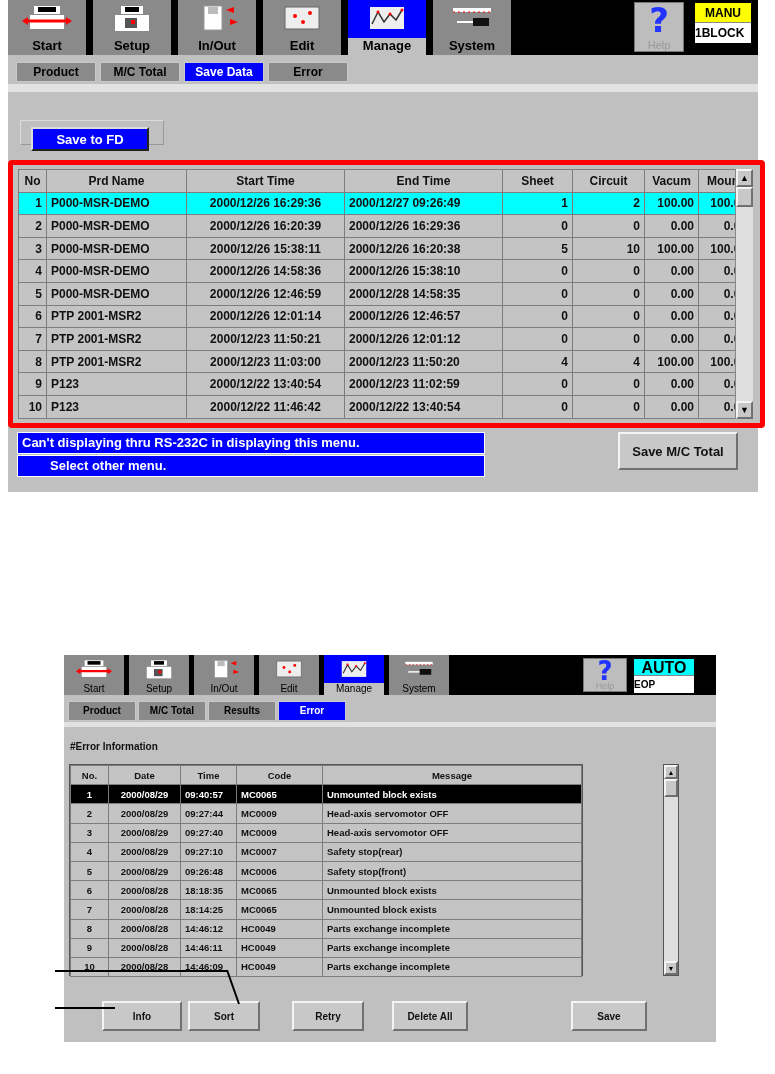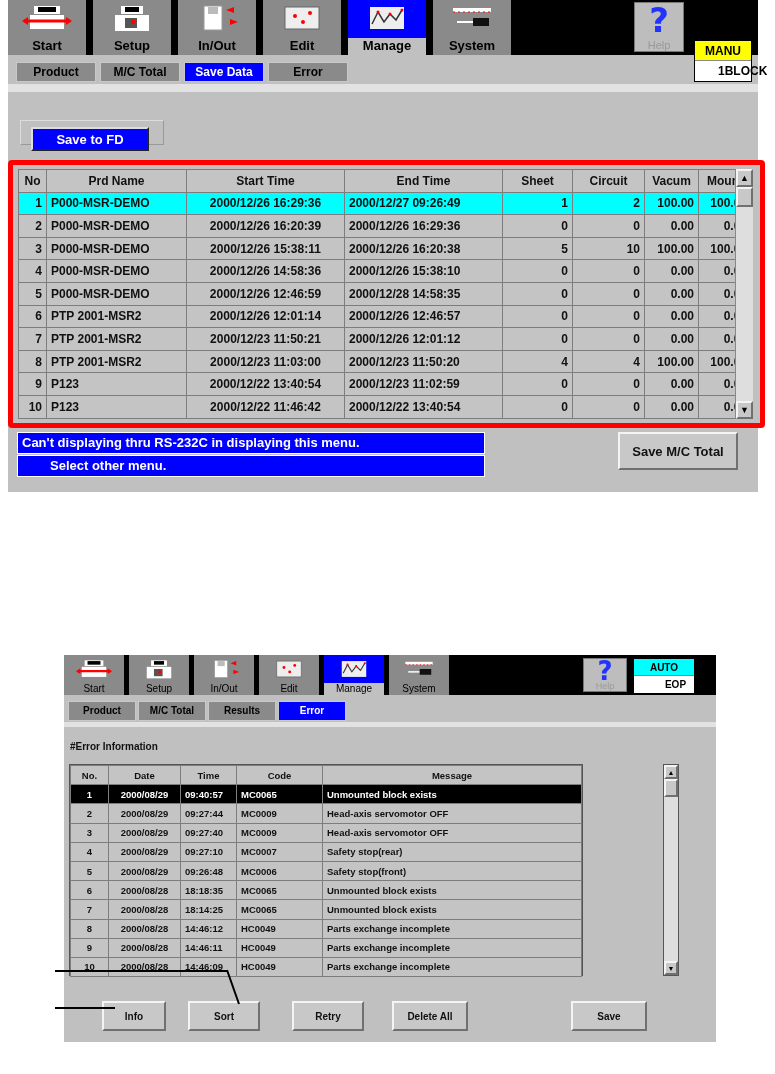--- a/index.html
+++ b/index.html
@@ -12,21 +12,21 @@
   .navbtn { position: relative; background: #8a8a8a; border-right: 7px solid #000; display: flex; flex-direction: column; align-items: center; justify-content: flex-end; }
   .navbtn.active { background: #0000ff; }
   .navbtn.active .navlabel { background: #c0c0c0; color: #000; width: 100%; text-align: center; }
   .navlabel { color: #000; text-align: center; }
   .navicon { position: absolute; left: 50%; transform: translateX(-50%); }
   .help { position: absolute; background: #bdbdbd; border: 1px solid #777; display: flex; flex-direction: column; align-items: center; justify-content: flex-end; }
   .help .q { color: #2233ff; font-family: "DejaVu Sans", sans-serif; font-weight: bold; line-height: 1; position: absolute; }
   .help .hl { color: #999; font-weight: normal; text-align: right; }
   .mode { position: absolute; background: #fff; border: 1px solid #000; display: flex; flex-direction: column; }
   .mode .m1 { text-align: center; color: #000; border-bottom: 1px solid #888; }
-  .mode .m2 { text-align: center; color: #000; padding-left: 23px; }
+  .mode .m2 { color: #000; }
 
   .subtabs { position: absolute; display: flex; }
   .subtab { background: #8a8a8a; color: #000; text-align: center; border: 1px solid #c8c8c8; }
   .subtab.active { background: #0000ff; color: #fff; }
 
   .btn { position: absolute; background: #c8c8c8; border: 2px solid; border-color: #f4f4f4 #707070 #707070 #f4f4f4; display: flex; align-items: center; justify-content: center; color: #111; cursor: pointer; }
 
   table.grid { border-collapse: collapse; table-layout: fixed; width: 100%; }
   table.grid td, table.grid th { border: 1px solid #7d7d7d; white-space: nowrap; overflow: hidden; }
   table.grid th { background: #c4c4c4; text-align: center; }
@@ -41,21 +41,21 @@
 
   
   #s1 { left: 8px; top: 0; width: 750px; height: 492px; }
   #s1 .topbar { height: 55px; }
   #s1 .navbtn { width: 85px; height: 55px; }
   #s1 .navlabel { font-size: 13px; padding-bottom: 2px; }
   #s1 .navicon { top: 4px; width: 50px; height: 28px; }
   #s1 .help { left: 626px; top: 2px; width: 50px; height: 50px; }
   #s1 .help .q { font-size: 34px; top: 0; }
   #s1 .help .hl { font-size: 11px; }
-  #s1 .mode { left: 686px; top: 2px; width: 58px; height: 42px; margin-top: 38px; }
+  #s1 .mode { left: 686px; top: 2px; width: 58px; height: 42px; }
   #s1 .mode .m1 { background: #ffff00; font-size: 12px; height: 20px; line-height: 20px; }
   #s1 .mode .m2 { font-size: 12px; height: 20px; line-height: 20px; }
   #s1 .subtabs { left: 8px; top: 62px; }
   #s1 .subtab { font-size: 12px; height: 20px; line-height: 18px; width: 80px; margin-right: 4px; }
   #s1 .hdrstrip { position: absolute; left: 0; right: 0; top: 84px; height: 8px; background: #e2e2e2; }
   #s1 .fdwrap { position: absolute; left: 12px; top: 120px; width: 144px; height: 25px; border: 1px solid #dcdcdc; border-right-color: #999; border-bottom-color: #999; }
   #s1 .fdbtn { position: absolute; left: 10px; top: 6px; width: 118px; height: 24px; background: #0000ff; color: #fff; font-size: 13px; display: flex; align-items: center; justify-content: center; border: 2px solid; border-color: #ddd #222 #222 #ddd; }
   #s1 .redframe { position: absolute; left: 0; top: 160px; width: 757px; height: 268px; border: 5px solid #ff0000; border-radius: 4px; background: #c0c0c0; }
   #s1 .tablewrap { position: absolute; left: 5px; top: 4px; width: 717px; height: 250px; }
   #s1 table.grid th, #s1 table.grid td { font-size: 12px; height: 22.6px; padding: 0 4px; }
@@ -68,21 +68,21 @@
   
   #s2 { left: 64px; top: 655px; width: 652px; height: 387px; }
   #s2 .topbar { height: 40px; }
   #s2 .navbtn { width: 65px; height: 40px; border-right-width: 5px; }
   #s2 .navlabel { font-size: 10px; font-weight: normal; padding-bottom: 1px; }
   #s2 .navicon { top: 3px; width: 36px; height: 22px; }
   #s2 .help { left: 519px; top: 3px; width: 44px; height: 34px; }
   #s2 .help .q { font-size: 26px; top: -1px; }
   #s2 .help .hl { font-size: 9px; }
   #s2 .mode { left: 569px; top: 3px; width: 62px; height: 36px; }
-  #s2 .mode .m1 { background: #00ffff; font-size: 10px; height: 17px; line-height: 17px; }
+  #s2 .mode .m1 { background: #00ffff; font-size: 16px; height: 17px; line-height: 17px; }
   #s2 .mode .m2 { font-size: 10px; height: 17px; line-height: 17px; }
   #s2 .subtabs { left: 4px; top: 46px; }
   #s2 .subtab { font-size: 10px; height: 20px; line-height: 18px; width: 68px; margin-right: 2px; }
   #s2 .hdrstrip { position: absolute; left: 0; right: 0; top: 67px; height: 5px; background: #e2e2e2; }
   #s2 .infolabel { position: absolute; left: 6px; top: 86px; font-size: 10px; }
   #s2 .tablewrap { position: absolute; left: 5px; top: 109px; width: 514px; height: 212px; border: 1px solid #555; }
   #s2 table.grid th, #s2 table.grid td { font-size: 9.5px; height: 19.2px; padding: 0 4px; }
   #s2 tr.sel td { background: #000; color: #fff; }
   #s2 .scroll { left: 599px; top: 109px; width: 16px; height: 212px; border: 1px solid #555; }
   #s2 .btn { top: 346px; height: 30px; font-size: 10px; }
@@ -491,21 +491,21 @@
   <div class="scroll">
     <div class="sbtn" style="top:0;height:14px;font-size:7px;">
         <span>▲</span>
       </div>
     <div class="sthumb" style="top:14px;height:18px;"></div>
     <div class="sbtn" style="bottom:0;height:14px;font-size:7px;">
         <span>▼</span>
       </div>
   </div>
 
-  <div class="btn" style="left:38px;width:64px;">Info</div>
+  <div class="btn" style="left:38px;width:80px;">Info</div>
   <div class="btn" style="left:124px;width:72px;">Sort</div>
   <div class="btn" style="left:228px;width:72px;">Retry</div>
   <div class="btn" style="left:328px;width:76px;">Delete All</div>
   <div class="btn" style="left:507px;width:76px;">Save</div>
 </div>
 
 <div class="leader" style="left:55px;top:970px;width:172px;height:2px;"></div>
 <svg style="position:absolute;left:215px;top:968px;width:30px;height:40px;">
     <line x1="12" y1="2" x2="24" y2="36" stroke="#000" stroke-width="2"></line>
   </svg>

